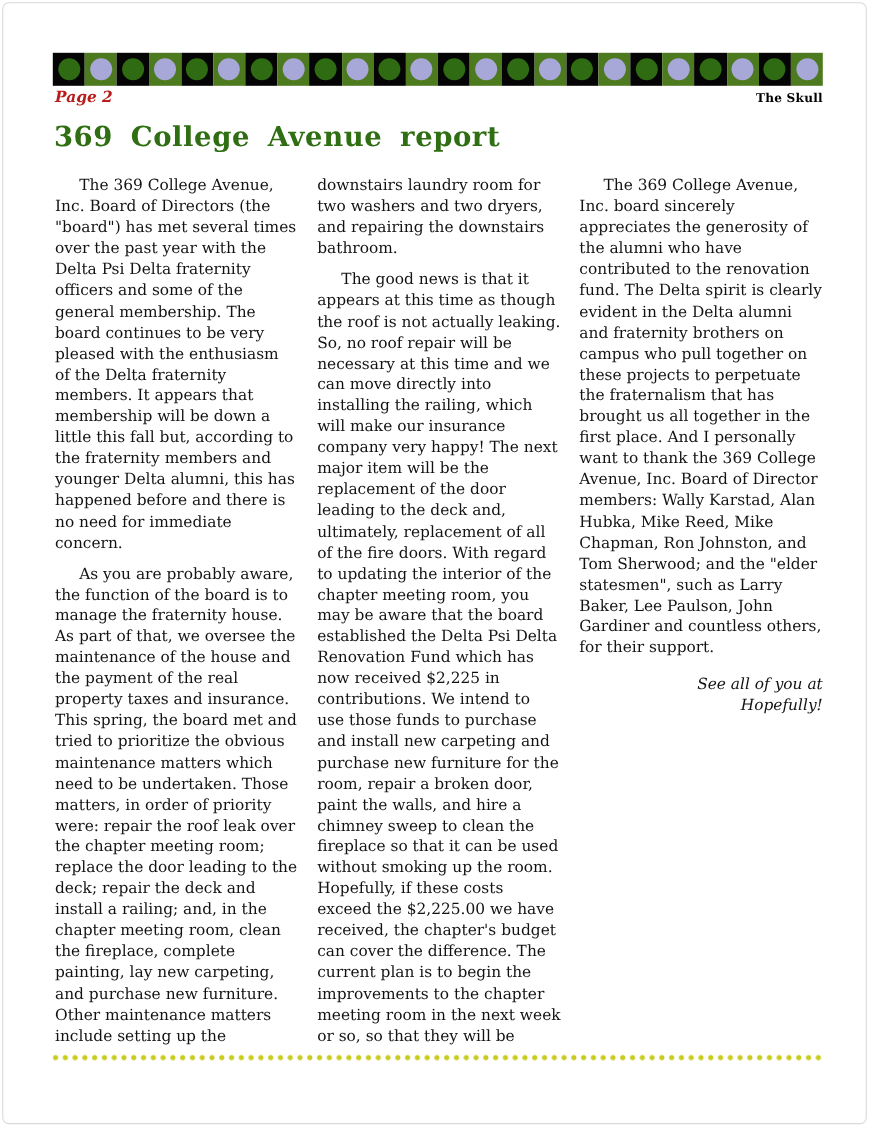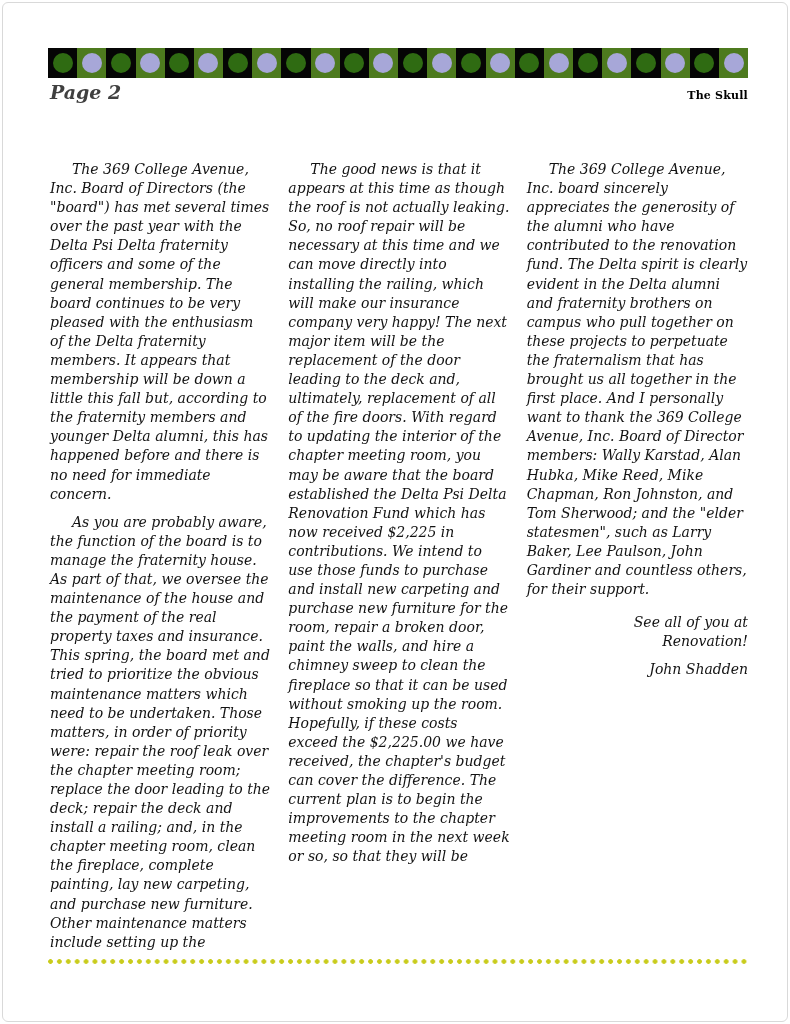--- a/index.html
+++ b/index.html
@@ -47,21 +47,21 @@
   .cell.odd::after  { background: var(--circle-lavender); }
 
   
   .header-row {
     position: absolute; left: 47px; top: 78px;
     width: 698px;
     display: flex; justify-content: space-between; align-items: baseline;
   }
   .page-num {
     font-style: italic; font-weight: bold;
-    font-size: 19px; color: #404040;
+    font-size: 14px; color: #b91c1c;
   }
   .masthead {
     font-weight: bold; font-size: 11px; color: #000;
     letter-spacing: 0.2px;
   }
 
   
   .title {
     position: absolute; left: 46px; top: 107px;
     margin: 0;
@@ -76,21 +76,21 @@
     position: absolute; left: 47px; top: 157px;
     width: 698px;
     display: flex; gap: 17px;
   }
   .col {
     flex: 1 1 0;
     font-size: 14px; line-height: 19.1px;
     color: var(--text-black);
   }
   .col p { margin: 0 0 9px 0; }
-  .col p.indent { text-indent: 22px; font-style: italic; }
+  .col p.indent { text-indent: 22px; }
   .col p.signoff {
     text-align: right; font-style: italic;
     margin: 14px 0 9px 0;
     padding-left: 62px;
   }
   .col p.signoff.author { margin-top: 2px; }
 
   
   .dotted-line {
     position: absolute; left: 45px; top: 955px;
@@ -130,35 +130,36 @@
       <div class="cell odd"></div>
       <div class="cell even"></div>
       <div class="cell odd"></div>
     </div>
 
   <div class="header-row">
     <span class="page-num">Page 2</span>
     <span class="masthead">The Skull</span>
   </div>
 
+  <h1 class="title">369 College Avenue report</h1>
 
   <div class="columns">
 
     <div class="col">
       <p class="indent">The 369 College Avenue, Inc. Board of Directors (the "board") has met several times over the past year with the Delta Psi Delta fraternity officers and some of the general membership. The board continues to be very pleased with the enthusiasm of the Delta fraternity members. It appears that membership will be down a little this fall but, according to the fraternity members and younger Delta alumni, this has happened before and there is no need for immediate concern.</p>
       <p class="indent">As you are probably aware, the function of the board is to manage the fraternity house. As part of that, we oversee the maintenance of the house and the payment of the real property taxes and insurance. This spring, the board met and tried to prioritize the obvious maintenance matters which need to be undertaken. Those matters, in order of priority were: repair the roof leak over the chapter meeting room; replace the door leading to the deck; repair the deck and install a railing; and, in the chapter meeting room, clean the fireplace, complete painting, lay new carpeting, and purchase new furniture. Other maintenance matters include setting up the</p>
     </div>
 
     <div class="col">
+      <p>downstairs laundry room for two washers and two dryers, and repairing the downstairs bathroom.</p>
       <p class="indent">The good news is that it appears at this time as though the roof is not actually leaking. So, no roof repair will be necessary at this time and we can move directly into installing the railing, which will make our insurance company very happy! The next major item will be the replacement of the door leading to the deck and, ultimately, replacement of all of the fire doors. With regard to updating the interior of the chapter meeting room, you may be aware that the board established the Delta Psi Delta Renovation Fund which has now received $2,225 in contributions. We intend to use those funds to purchase and install new carpeting and purchase new furniture for the room, repair a broken door, paint the walls, and hire a chimney sweep to clean the fireplace so that it can be used without smoking up the room. Hopefully, if these costs exceed the $2,225.00 we have received, the chapter's budget can cover the difference. The current plan is to begin the improvements to the chapter meeting room in the next week or so, so that they will be</p>
     </div>
 
     <div class="col">
       <p class="indent">The 369 College Avenue, Inc. board sincerely appreciates the generosity of the alumni who have contributed to the renovation fund. The Delta spirit is clearly evident in the Delta alumni and fraternity brothers on campus who pull together on these projects to perpetuate the fraternalism that has brought us all together in the first place. And I personally want to thank the 369 College Avenue, Inc. Board of Director members: Wally Karstad, Alan Hubka, Mike Reed, Mike Chapman, Ron Johnston, and Tom Sherwood; and the "elder statesmen", such as Larry Baker, Lee Paulson, John Gardiner and countless others, for their support.</p>
-      <p class="signoff">See all of you at Renovation!</p>
-      <p class="signoff author">John Shadden</p>
+      <p class="signoff">See all of you at Hopefully!</p>
     </div>
 
   </div>
 
   <div class="dotted-line"></div>
 
 </div>
 
 </body></html>

